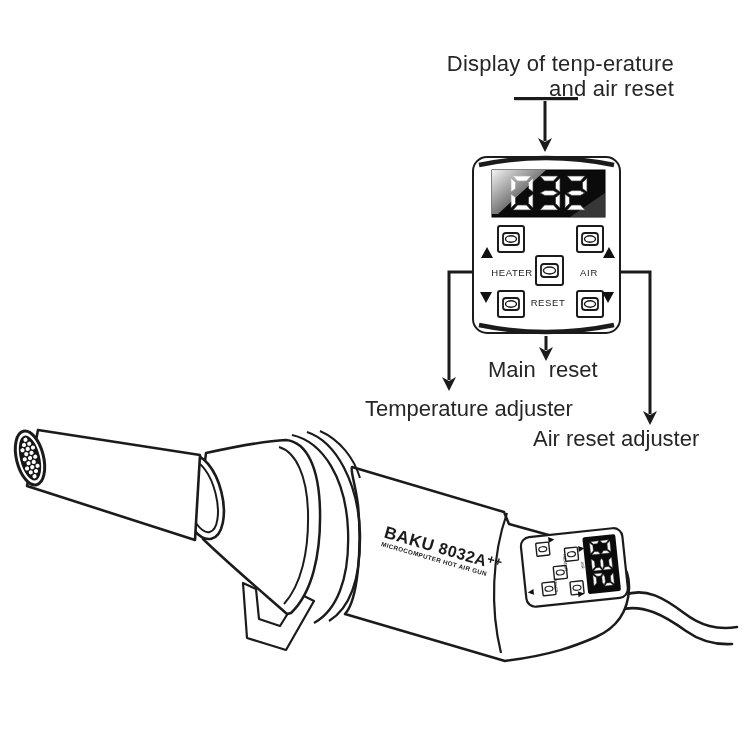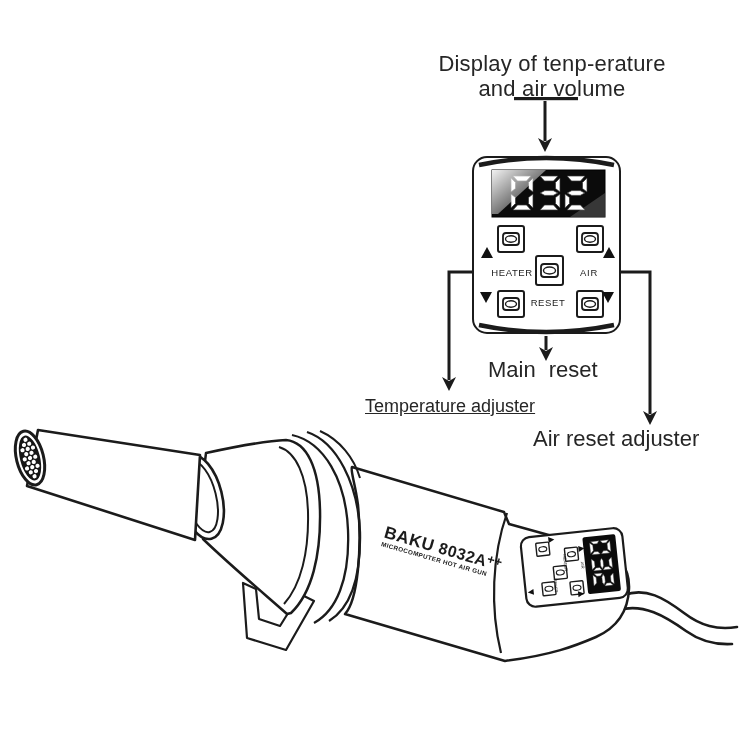--- a/index.html
+++ b/index.html
@@ -1,21 +1,21 @@
 <!DOCTYPE html>
 <html><head>
 <meta charset="utf-8">
 <style>
   html,body{margin:0;padding:0;background:#fff;}
   .stage{position:relative;width:750px;height:750px;background:#fff;overflow:hidden;
          font-family:"Liberation Sans",sans-serif;color:#262626;}
   .stage svg{position:absolute;left:0;top:0;}
   .lbl{position:absolute;white-space:nowrap;color:#262626;}
-  .title-block{left:430px;top:51px;width:244px;text-align:center;font-size:22px;line-height:25px;letter-spacing:.2px;}
-  .lbl-temp{left:365px;top:396px;font-size:18px;text-decoration:underline;}
+  .title-block{left:430px;top:51px;width:244px;text-align:right;font-size:22px;line-height:25px;letter-spacing:.2px;}
+  .lbl-temp{left:365px;top:396px;font-size:22px;}
   .lbl-air{left:533px;top:426px;font-size:22px;}
   .lbl-reset{left:488px;top:357px;font-size:22px;word-spacing:7px;}
   .logo{position:absolute;left:388px;top:521px;transform:rotate(16deg);transform-origin:0 0;color:#1b1b1b;}
   .logo .row1{font-weight:bold;font-size:17px;letter-spacing:.5px;line-height:17px;}
   .logo .model{font-size:16px;}
   .logo .plus{font-size:13px;vertical-align:4px;letter-spacing:0;}
   .logo .row2{font-weight:bold;font-size:6.3px;letter-spacing:.38px;line-height:8px;}
   text{font-family:"Liberation Sans",sans-serif;}
 </style>
 </head>
@@ -220,21 +220,21 @@
       </g>
       <text transform="translate(41,21) rotate(90)" font-size="4.2" fill="#1b1b1b">HEATER</text>
       <text transform="translate(58,30) rotate(90)" font-size="4.2" fill="#1b1b1b">AIR</text>
       <text transform="translate(29,44) rotate(90)" font-size="4.2" fill="#1b1b1b">RESET</text>
     </g>
   </g>
 </svg>
 
   <div class="lbl title-block">
     <div>Display of tenp-erature</div>
-    <div>and air volume</div>
+    <div>and air reset</div>
   </div>
   <div class="lbl lbl-reset">Main reset</div>
   <div class="lbl lbl-temp">Temperature adjuster</div>
   <div class="lbl lbl-air">Air reset adjuster</div>
 
   <div class="logo">
     <div class="row1">
       <span>BAKU</span>
       <span class="model">8032A</span><span class="plus">++</span>
     </div>

